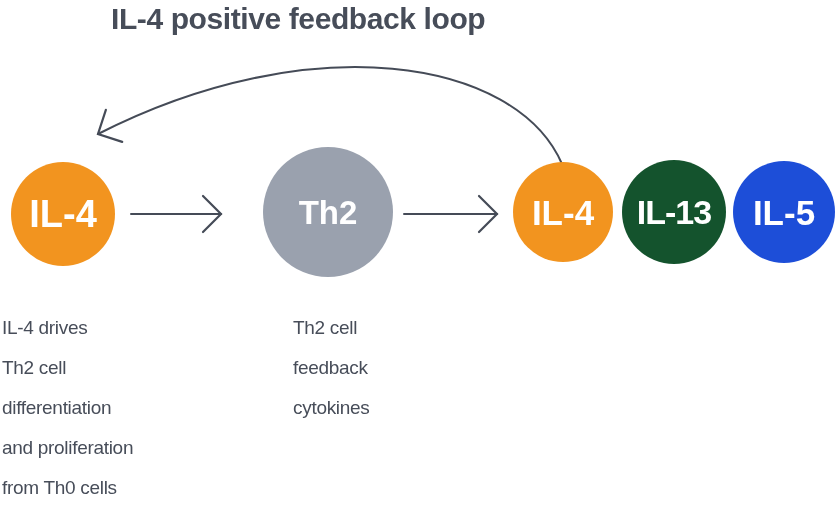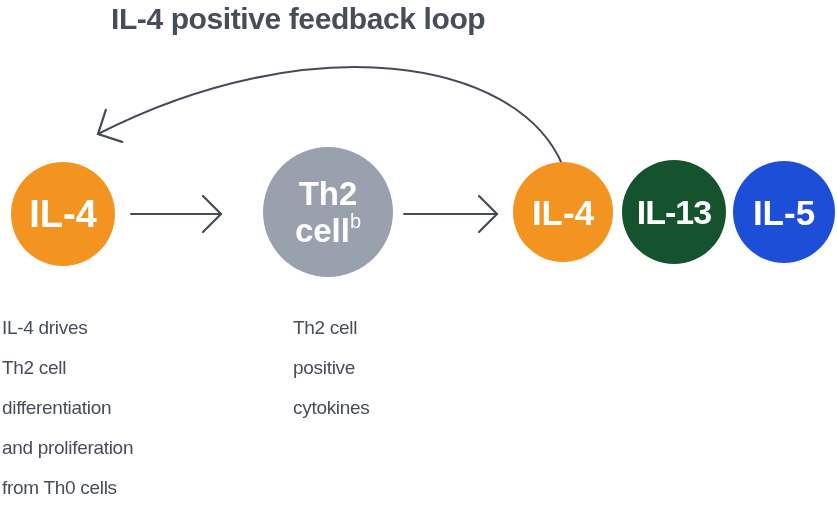--- a/index.html
+++ b/index.html
@@ -84,21 +84,20 @@
     <path d="M131,214 L221,214" fill="none" stroke="#454B57" stroke-width="2" stroke-linecap="round" marker-end="url(#chevron)" style="stroke: rgb(69, 75, 87);"></path>
     <path d="M404,214 L497,214" fill="none" stroke="#454B57" stroke-width="2" stroke-linecap="round" marker-end="url(#chevron)" style="stroke: rgb(69, 75, 87);"></path>
   </svg>
 
   <div class="circle c-il4-left" style="background-color: rgb(242, 148, 31);">
     <span style="color: rgb(255, 255, 255);">IL-4</span>
   </div>
 
   <div class="circle c-th2" style="background-color: rgb(154, 161, 174);">
     <span class="line">Th2</span>
-    <span class="line"><span>cell</span><sup>b</sup></span>
   </div>
 
   <div class="circle c-il4-right" style="background-color: rgb(242, 148, 31);">
     <span>IL-4</span>
   </div>
 
   <div class="circle c-il13" style="background-color: #14532d;">
     <span>IL-13</span>
   </div>
 
@@ -109,17 +108,17 @@
   <div class="caption caption-left" style="color: rgb(71, 77, 89);">
     <div>IL-4 drives</div>
     <div>Th2 cell</div>
     <div>differentiation</div>
     <div>and proliferation</div>
     <div>from Th0 cells</div>
   </div>
 
   <div class="caption caption-middle" style="color: rgb(71, 77, 89);">
     <div>Th2 cell</div>
-    <div>positive</div>
+    <div>feedback</div>
     <div>cytokines</div>
   </div>
 
 </main>
 
 </body></html>

